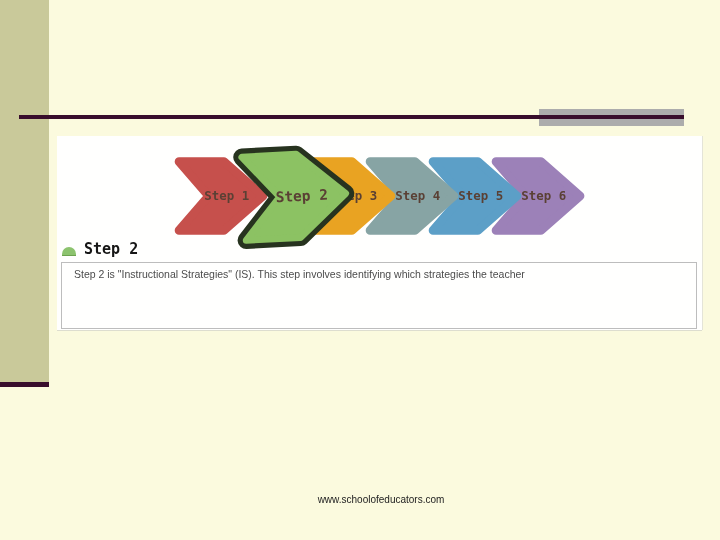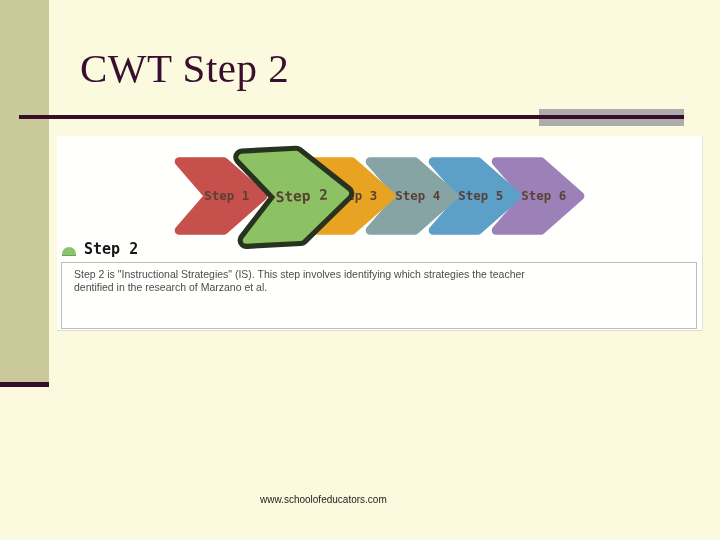--- a/index.html
+++ b/index.html
@@ -25,32 +25,31 @@
           border-radius:8px 8px 0 0;border-bottom:1px solid #6da34f;}
   .step-heading{position:absolute;left:27px;top:0;font-family:"DejaVu Sans Mono",monospace;
           font-weight:bold;font-size:15px;color:#161616;white-space:nowrap;}
 
   .textbox{position:absolute;left:4px;top:126px;width:636px;height:67px;border:1px solid #bdbdbd;
            background:#fffffe;box-sizing:border-box;overflow:hidden;}
   .bodyline{margin:0;padding:0 0 0 12px;font-size:10.5px;line-height:12.9px;color:#4c4c4c;
             white-space:nowrap;font-family:"Liberation Sans",sans-serif;}
   .bodyline:first-child{padding-top:5px;}
 
-  .footer{position:absolute;left:260px;top:494px;width:242px;text-align:left;
+  .footer{position:absolute;left:260px;top:494px;width:242px;text-align:center;
           font-size:10px;color:#222;white-space:nowrap;}
 </style>
 </head>
 <body>
 
 <div class="slide">
 
   <div class="left-bar"></div>
   <div class="left-bar-line"></div>
 
-  <h1 class="title">CWT Step 2</h1>
 
   <div class="gray-accent"></div>
   <div class="title-rule"></div>
 
   <div class="panel">
 
     <div class="arrows">
         <svg viewBox="0 0 100 90" width="96" height="86" style="position: absolute; left: 101px; top: 17px; z-index: 6; overflow: visible;">
           <g>
             <polygon points="5,9 52,9 93,45 52,81 5,81 36,45" fill="#c6504c" stroke="#c6504c" stroke-width="9" stroke-linejoin="round"></polygon>
@@ -90,19 +89,18 @@
         </svg>
       </div>
 
     <div class="heading-row">
       <span class="bullet" style="background: rgb(140, 195, 110);"></span>
       <span class="step-heading">Step 2</span>
     </div>
 
     <div class="textbox">
       <p class="bodyline">Step 2 is "Instructional Strategies" (IS). This step involves identifying which strategies the teacher</p>
-      <p class="bodyline">dentified in the research of Marzano  et al.</p>
     </div>
   </div>
 
   <div class="footer">www.schoolofeducators.com</div>
 
 </div>
 
 </body></html>

